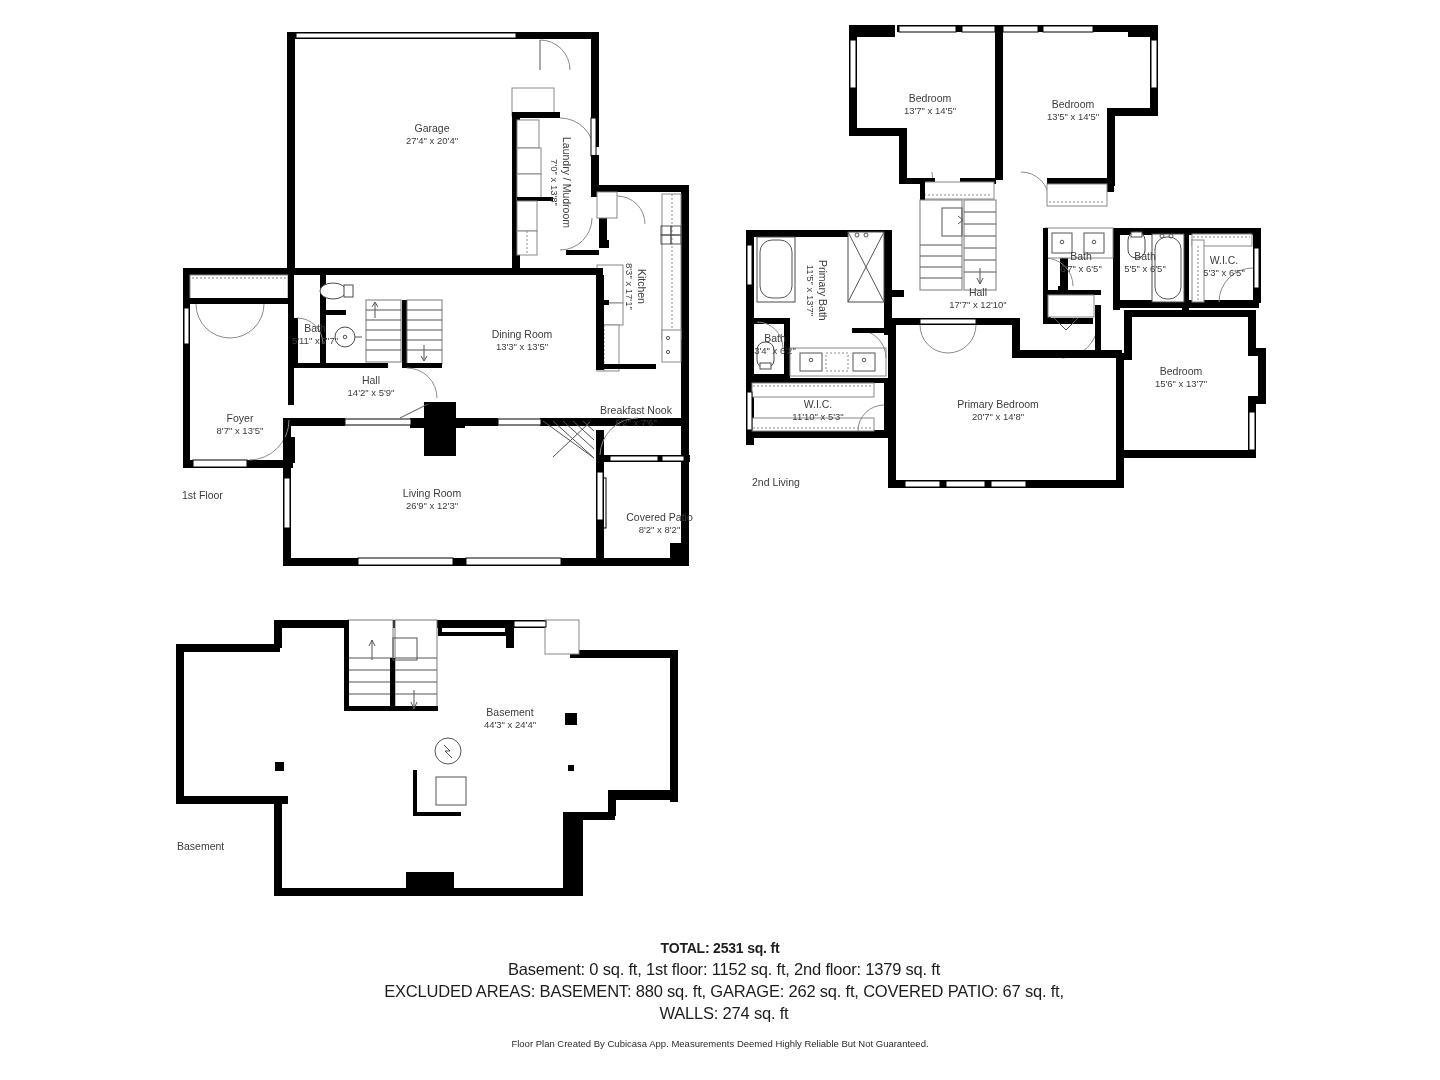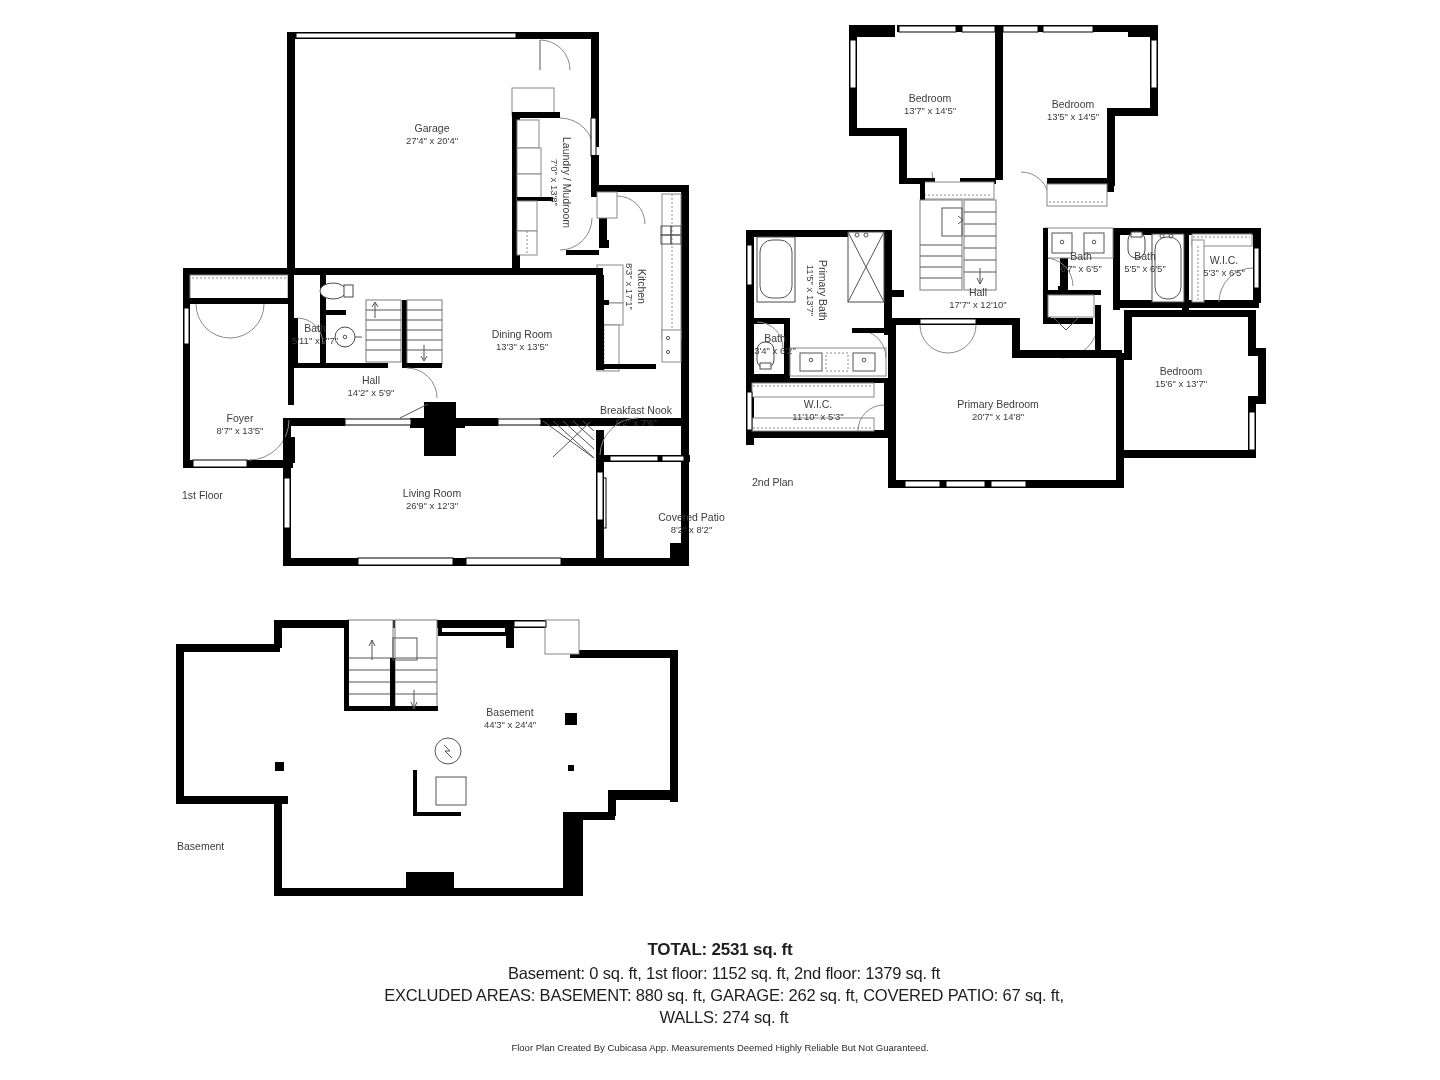--- a/index.html
+++ b/index.html
@@ -51,21 +51,21 @@
   }
 
   #footer {
     position: absolute;
     left: 0; right: 0;
     top: 940px;
     text-align: center;
     color: #1d1d1d;
   }
   #footer .total {
-    font-size: 17px;
+    font-size: 14px;
     font-weight: bold;
     letter-spacing: -0.2px;
     margin-bottom: 3px;
   }
   #footer .line {
     font-size: 16.5px;
     letter-spacing: -0.2px;
     line-height: 1.32;
     padding-left: 8px;
   }
@@ -500,21 +500,21 @@
   <div class="room-label" style="left:636px; top:404px; transform:translateX(-50%);">
     <span class="nm">Breakfast Nook</span>
     <span class="dm">8'2" x 7'6"</span>
   </div>
 
   <div class="room-label" style="left:432px; top:487px; transform:translateX(-50%);">
     <span class="nm">Living Room</span>
     <span class="dm">26'9" x 12'3"</span>
   </div>
 
-  <div class="room-label" style="left:671px; top:511px; transform:translateX(-50%);padding-left:41px;">
+  <div class="room-label" style="left:639px; top:511px; transform:translateX(-50%);padding-left:41px;">
     <span class="nm">Covered Patio</span>
     <span class="dm">8'2" x 8'2"</span>
   </div>
 
   <div class="floor-tag" style="left:182px; top:489px;">1st Floor</div>
 
   <div class="room-label" style="left:930px; top:92px; transform:translateX(-50%);">
     <span class="nm">Bedroom</span>
     <span class="dm">13'7" x 14'5"</span>
   </div>
@@ -562,21 +562,21 @@
   <div class="room-label" style="left:998px; top:398px; transform:translateX(-50%);">
     <span class="nm">Primary Bedroom</span>
     <span class="dm">20'7" x 14'8"</span>
   </div>
 
   <div class="room-label" style="left:1181px; top:365px; transform:translateX(-50%);">
     <span class="nm">Bedroom</span>
     <span class="dm">15'6" x 13'7"</span>
   </div>
 
-  <div class="floor-tag" style="left:752px; top:476px;">2nd Plan</div>
+  <div class="floor-tag" style="left:752px; top:476px;">2nd Living</div>
 
   <div class="room-label" style="left:510px; top:706px; transform:translateX(-50%);">
     <span class="nm">Basement</span>
     <span class="dm">44'3" x 24'4"</span>
   </div>
 
   <div class="floor-tag" style="left:177px; top:840px;">Basement</div>
 
   <div id="footer">
     <div class="total">TOTAL: 2531 sq. ft</div>

